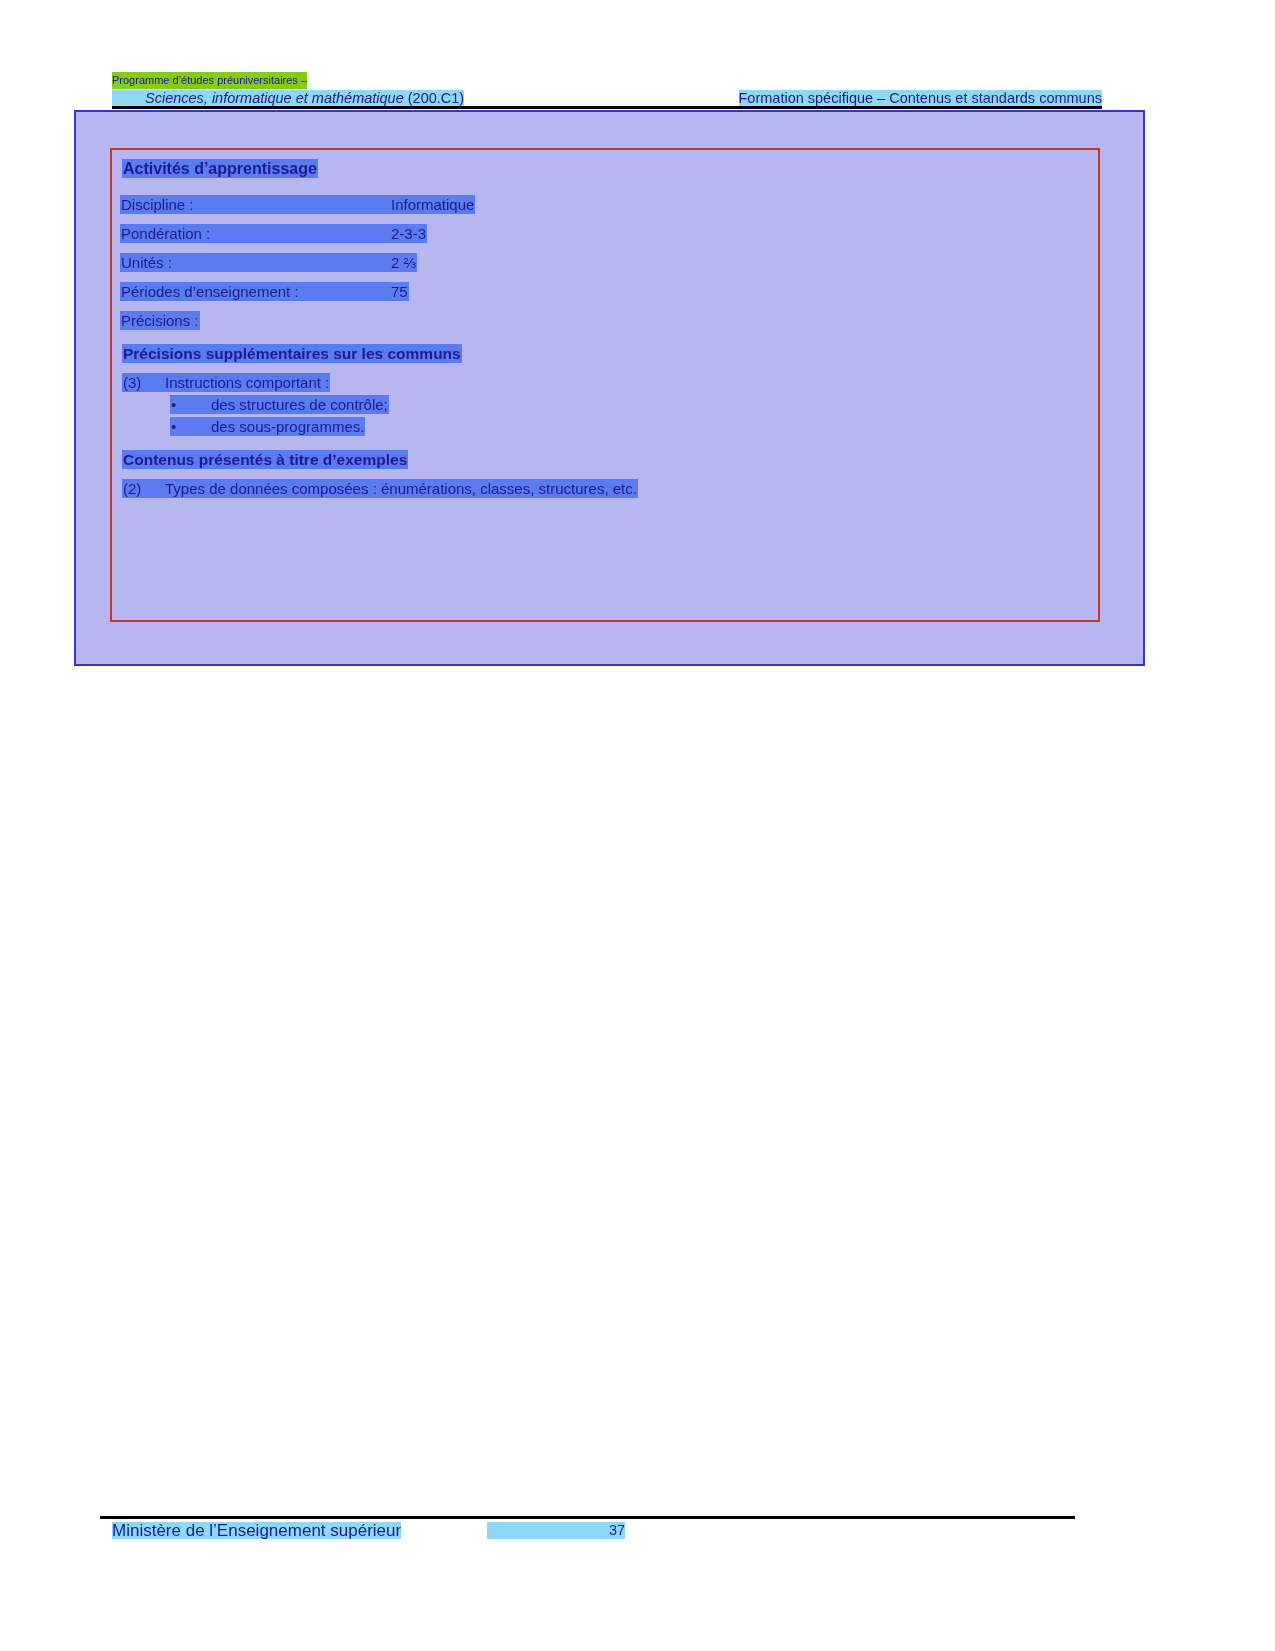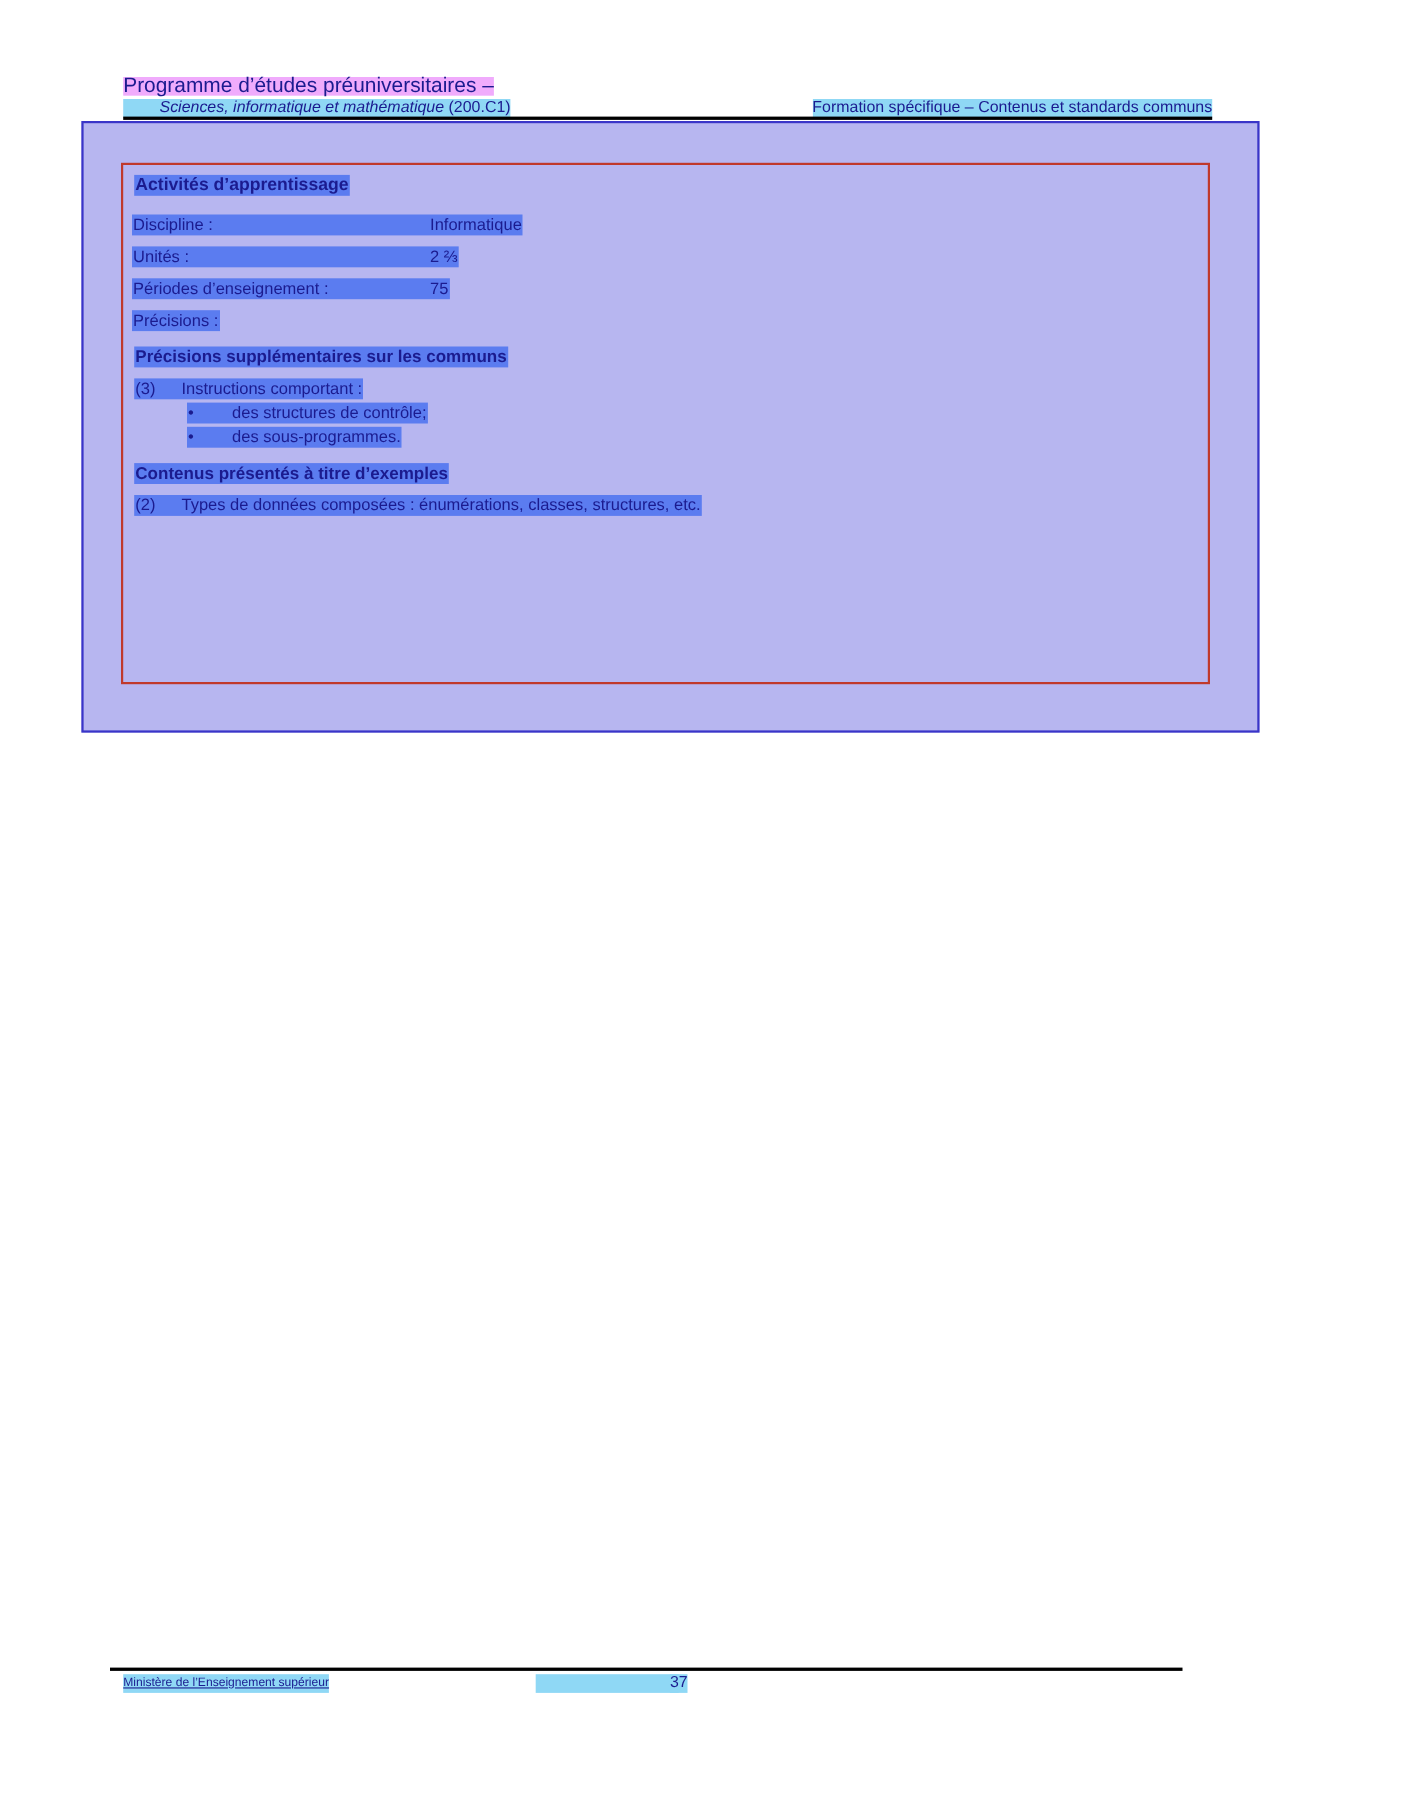--- a/index.html
+++ b/index.html
@@ -22,23 +22,23 @@
   }
 
   
   .header {
     position: absolute;
     left: 112px;
     top: 70px;
     width: 990px;
   }
   .header-line1 {
-    font-size: 19px;
+    font-size: 11px;
     color: #1b1b8f;
-    background: #f0abfc;
+    background: #84cc16;
     display: inline-block;
     line-height: 17px;
     white-space: nowrap;
   }
   .header-row2 {
     position: relative;
     height: 19px;
     margin-top: 1px;
   }
   .header-left2 {
@@ -157,25 +157,24 @@
     position: absolute;
     left: 112px;
     top: 1522px;
     width: 960px;
     height: 20px;
   }
   .footer-left {
     position: absolute;
     left: 0;
     top: 0;
-    font-size: 11px;
-    background: #8fd8f5;
-    line-height: 17px;
-    white-space: nowrap;
-    text-decoration: underline;
+    font-size: 17px;
+    background: #8fd8f5;
+    line-height: 17px;
+    white-space: nowrap;
   }
   .footer-page {
     position: absolute;
     left: 497px;
     top: 0;
     font-size: 14.5px;
     background: #8fd8f5;
     line-height: 17px;
   }
   .footer-fill {
@@ -204,20 +203,23 @@
   <div class="outer-box"></div>
 
   <div class="inner-box">
 
     <div class="title-act"><span class="hl">Activités d’apprentissage</span></div>
 
     <div class="fieldrow">
       <span class="hl lbl">Discipline :</span><span class="hl val">Informatique</span>
     </div>
 
+    <div class="fieldrow">
+      <span class="hl lbl">Pondération :</span><span class="hl val">2-3-3</span>
+    </div>
 
     <div class="fieldrow">
       <span class="hl lbl">Unités :</span><span class="hl val">2 ⅔</span>
     </div>
 
     <div class="fieldrow">
       <span class="hl lbl">Périodes d’enseignement :</span><span class="hl val">75</span>
     </div>
 
     <div class="fieldrow">

